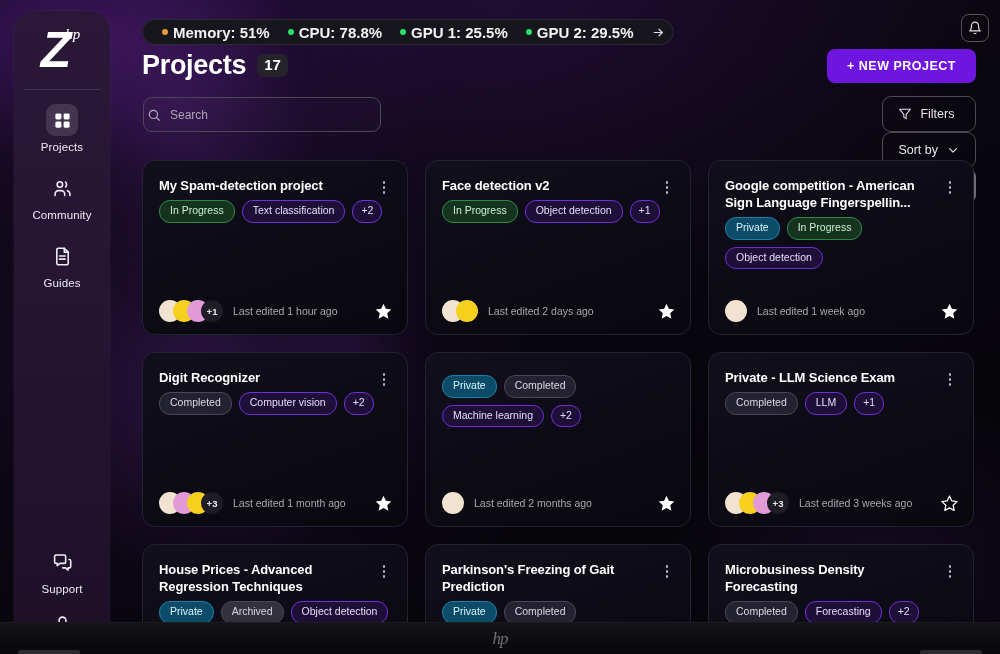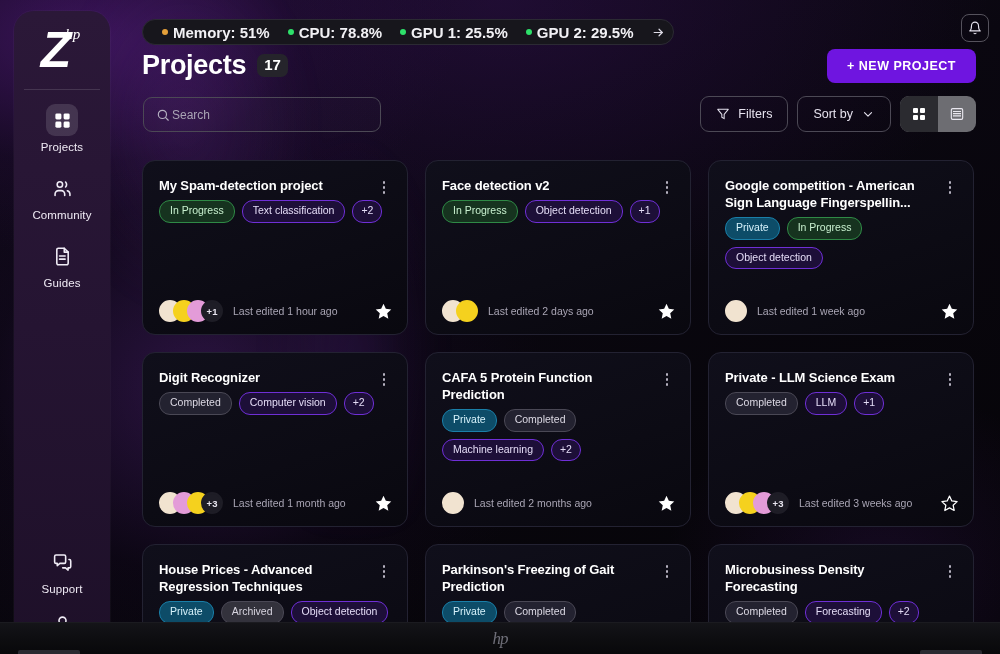--- a/index.html
+++ b/index.html
@@ -217,36 +217,36 @@
 
   
   #search-box {
     position: absolute;
     left: 17px; top: 97px;
     width: 238px; height: 35px;
     background: rgba(255,255,255,0.015);
     border: 1px solid #4c4955;
     border-radius: 9px;
     display: flex; align-items: center;
-    padding: 0 12px; gap: 2px;
+    padding: 0 3px; gap: 9px;
   }
   #search-input {
     flex: 1;
     background: transparent;
     border: none; outline: none;
     color: #dcd8e2;
     font-size: 12px;
     font-family: "Liberation Sans", sans-serif;
   }
   #search-input::placeholder { color: #a9a4b4; }
 
   #controls {
     position: absolute;
     right: 24px; top: 96px;
-    display: flex; gap: 9px;
+    display: flex; gap: 0; flex-direction: column;
   }
   .ctl-btn {
     height: 36px;
     border: 1px solid #4c4955;
     border-radius: 9px;
     background: transparent;
     color: #e6e2ee;
     font-size: 12.5px;
     display: flex; align-items: center; gap: 8px;
     padding: 0 15px;
@@ -605,28 +605,20 @@
                 <span class="av" style="background:#f5d11e;border-color:#f5d11e"></span>
                 <span class="av more">+3</span>
               </div>
          <div class="edited">Last edited 1 month ago</div>
          <svg class="star" viewBox="0 0 24 24" fill="#ffffff">
   <polygon points="12 2.2 14.95 8.6 21.8 9.4 16.7 14.1 18.1 21 12 17.6 5.9 21 7.3 14.1 2.2 9.4 9.05 8.6"></polygon>
               </svg>
        </div>
           </div>
           <div class="card">
-    <div class="card-head">
-      <div class="card-title">CAFA 5 Protein Function Prediction</div>
-      <div class="kebab">
-                <i></i>
-                <i></i>
-                <i></i>
-              </div>
-    </div>
     <div class="tags">
               <span class="tag status-private">Private</span>
               <span class="tag status-completed">Completed</span>
               <span class="tag cat">Machine learning</span>
               <span class="tag more">+2</span>
             </div>
     <div class="card-foot">
          <div class="avatars">
                 <span class="av" style="background:#f1e3d0;border-color:#f1e3d0"></span>
               </div>

